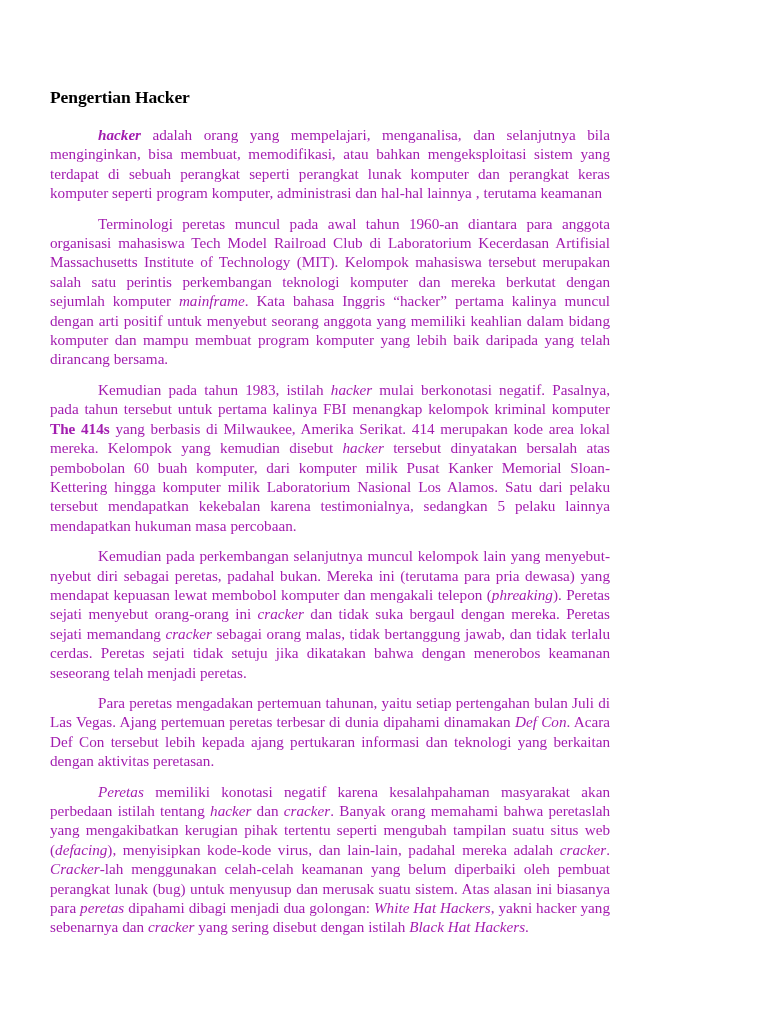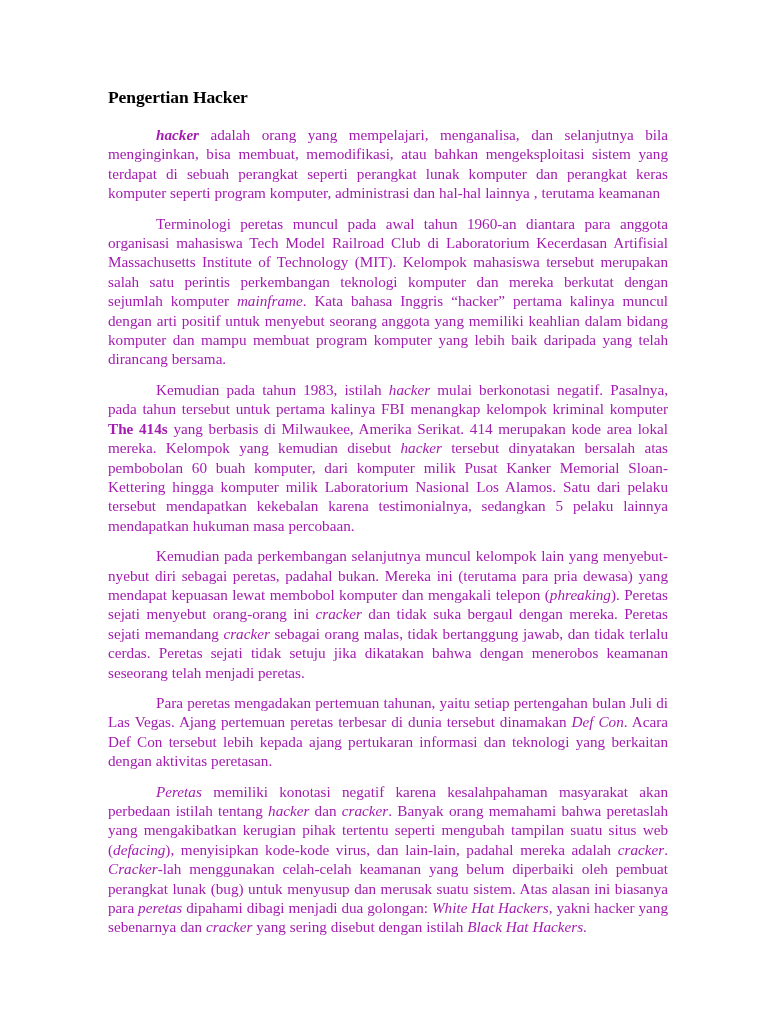--- a/index.html
+++ b/index.html
@@ -13,21 +13,21 @@
     overflow: hidden;
     font-family: "Liberation Serif", "DejaVu Serif", serif;
     color: #0a0a0a;
     -webkit-font-smoothing: antialiased;
   }
   .page {
     position: relative;
     width: 768px;
     height: 1024px;
     box-sizing: border-box;
-    padding: 86px 86px 0 108px;
+    padding: 86px 86px 0 50px;
     background: #ffffff;
   }
   .doc-title {
     font-size: 17.5px;
     font-weight: bold;
     line-height: 22px;
     margin: 0 0 17px 0;
     letter-spacing: -0.1px;
     color: #000000;
   }
@@ -57,16 +57,16 @@
 </head>
 <body>
 
 <div class="page">
   <h1 class="doc-title">Pengertian Hacker</h1>
   <div class="doc-body">
       <p class="para"><strong><em>hacker</em></strong><span> adalah orang yang mempelajari, menganalisa, dan selanjutnya bila menginginkan, bisa membuat, memodifikasi, atau bahkan mengeksploitasi sistem yang terdapat di sebuah perangkat seperti perangkat lunak komputer dan perangkat keras komputer seperti program komputer, administrasi dan hal-hal lainnya , terutama keamanan</span></p>
       <p class="para"><span>Terminologi peretas muncul pada awal tahun 1960-an diantara para anggota organisasi mahasiswa Tech Model Railroad Club di Laboratorium Kecerdasan Artifisial Massachusetts Institute of Technology (MIT). Kelompok mahasiswa tersebut merupakan salah satu perintis perkembangan teknologi komputer dan mereka berkutat dengan sejumlah komputer </span><em>mainframe</em><span>. Kata bahasa Inggris “hacker” pertama kalinya muncul dengan arti positif untuk menyebut seorang anggota yang memiliki keahlian dalam bidang komputer dan mampu membuat program komputer yang lebih baik daripada yang telah dirancang bersama.</span></p>
       <p class="para"><span>Kemudian pada tahun 1983, istilah </span><em>hacker</em><span> mulai berkonotasi negatif. Pasalnya, pada tahun tersebut untuk pertama kalinya FBI menangkap kelompok kriminal komputer </span><strong>The 414s</strong><span> yang berbasis di Milwaukee, Amerika Serikat. 414 merupakan kode area lokal mereka. Kelompok yang kemudian disebut </span><em>hacker</em><span> tersebut dinyatakan bersalah atas pembobolan 60 buah komputer, dari komputer milik Pusat Kanker Memorial Sloan-Kettering hingga komputer milik Laboratorium Nasional Los Alamos. Satu dari pelaku tersebut mendapatkan kekebalan karena testimonialnya, sedangkan 5 pelaku lainnya mendapatkan hukuman masa percobaan.</span></p>
       <p class="para"><span>Kemudian pada perkembangan selanjutnya muncul kelompok lain yang menyebut-nyebut diri sebagai peretas, padahal bukan. Mereka ini (terutama para pria dewasa) yang mendapat kepuasan lewat membobol komputer dan mengakali telepon (</span><em>phreaking</em><span>). Peretas sejati menyebut orang-orang ini </span><em>cracker</em><span> dan tidak suka bergaul dengan mereka. Peretas sejati memandang </span><em>cracker</em><span> sebagai orang malas, tidak bertanggung jawab, dan tidak terlalu cerdas. Peretas sejati tidak setuju jika dikatakan bahwa dengan menerobos keamanan seseorang telah menjadi peretas.</span></p>
-      <p class="para"><span>Para peretas mengadakan pertemuan tahunan, yaitu setiap pertengahan bulan Juli di Las Vegas. Ajang pertemuan peretas terbesar di dunia tersebut dinamakan </span><em>Def Con</em><span>. Acara Def Con tersebut lebih kepada ajang pertukaran informasi dan teknologi yang berkaitan dengan aktivitas peretasan.</span></p>
+      <p class="para"><span>Para peretas mengadakan pertemuan tahunan, yaitu setiap pertengahan bulan Juli di Las Vegas. Ajang pertemuan peretas terbesar di dunia dipahami dinamakan </span><em>Def Con</em><span>. Acara Def Con tersebut lebih kepada ajang pertukaran informasi dan teknologi yang berkaitan dengan aktivitas peretasan.</span></p>
       <p class="para"><em>Peretas</em><span> memiliki konotasi negatif karena kesalahpahaman masyarakat akan perbedaan istilah tentang </span><em>hacker</em><span> dan </span><em>cracker</em><span>. Banyak orang memahami bahwa peretaslah yang mengakibatkan kerugian pihak tertentu seperti mengubah tampilan suatu situs web (</span><em>defacing</em><span>), menyisipkan kode-kode virus, dan lain-lain, padahal mereka adalah </span><em>cracker</em><span>. </span><em>Cracker</em><span>-lah menggunakan celah-celah keamanan yang belum diperbaiki oleh pembuat perangkat lunak (bug) untuk menyusup dan merusak suatu sistem. Atas alasan ini biasanya para </span><em>peretas</em><span> dipahami dibagi menjadi dua golongan: </span><em>White Hat Hackers</em><span>, yakni hacker yang sebenarnya dan </span><em>cracker</em><span> yang sering disebut dengan istilah </span><em>Black Hat Hackers</em><span>.</span></p>
     </div>
 </div>
 
 </body></html>

